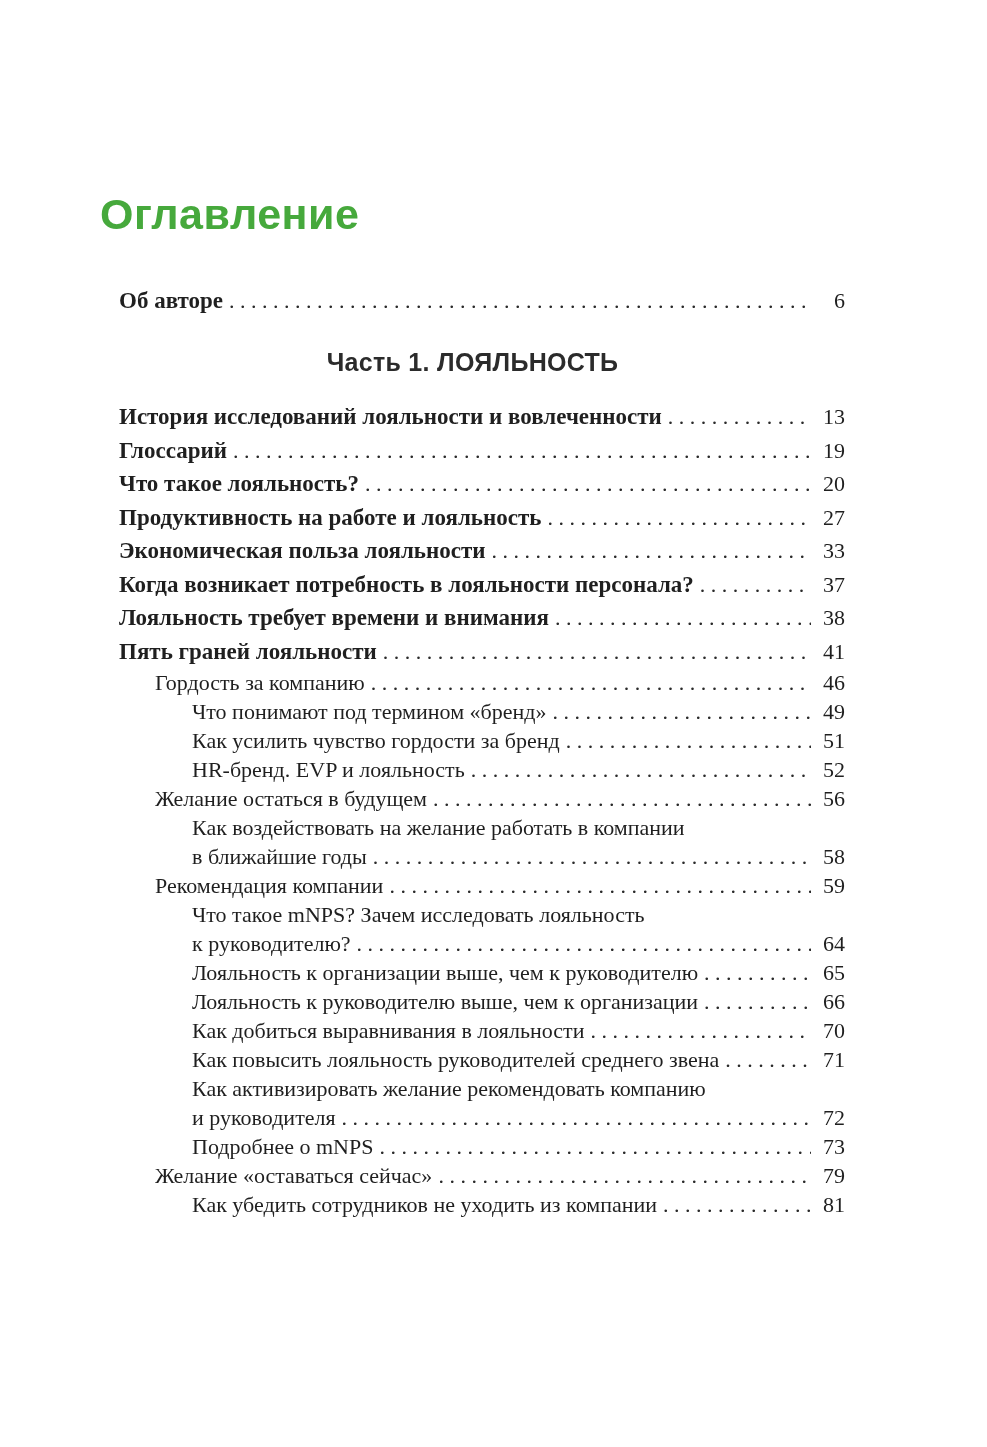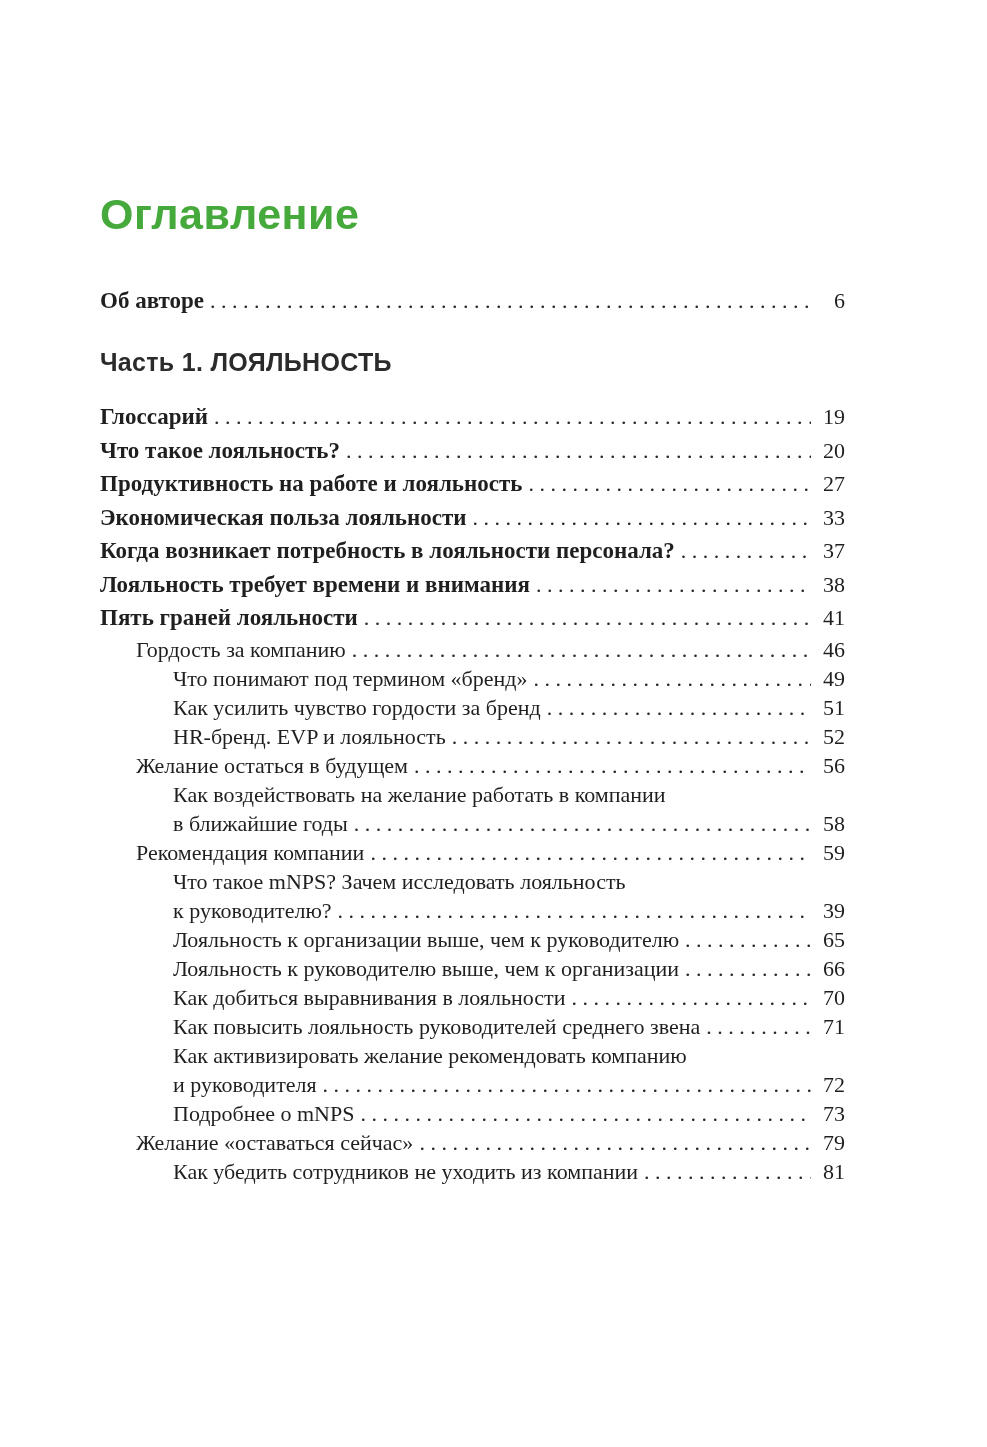--- a/index.html
+++ b/index.html
@@ -23,29 +23,31 @@
     font-family: "Liberation Sans", sans-serif;
     font-weight: 700;
     font-size: 43px;
     line-height: 52px;
     letter-spacing: 0.5px;
     color: #46a93c;
   }
   .toc-row {
     display: flex;
     align-items: center;
+    margin-left: 19px;
   }
   .front-row {
     margin-top: 44px;
     font-weight: 700;
     font-size: 23px;
     line-height: 33px;
   }
   h2.part-heading {
     margin: 30px 0 0 0;
+    text-align: center;
     font-family: "Liberation Sans", sans-serif;
     font-weight: 700;
     font-size: 25px;
     line-height: 30px;
     letter-spacing: 0.3px;
     color: #2b2b2b;
   }
   .toc-list { margin-top: 23px; }
   .lvl1 {
     font-weight: 700;
@@ -96,20 +98,25 @@
     <div class="toc-row front-row">
       <span class="label">Об авторе</span>
       <span class="dots"></span>
       <span class="pagenum">6</span>
     </div>
 
     <h2 class="part-heading">Часть 1. ЛОЯЛЬНОСТЬ</h2>
 
     <div class="toc-list" id="toc-list">
         <div class="toc-row lvl1">
+          <span class="label">История исследований лояльности и вовлеченности</span>
+          <span class="dots"></span>
+          <span class="pagenum">13</span>
+        </div>
+        <div class="toc-row lvl1">
           <span class="label">Глоссарий</span>
           <span class="dots"></span>
           <span class="pagenum">19</span>
         </div>
         <div class="toc-row lvl1">
           <span class="label">Что такое лояльность?</span>
           <span class="dots"></span>
           <span class="pagenum">20</span>
         </div>
         <div class="toc-row lvl1">
@@ -174,21 +181,21 @@
           <span class="label">Рекомендация компании</span>
           <span class="dots"></span>
           <span class="pagenum">59</span>
         </div>
         <div class="toc-row lvl3">
           <span class="label">Что такое mNPS? Зачем исследовать лояльность</span>
         </div>
         <div class="toc-row lvl3">
           <span class="label">к руководителю?</span>
           <span class="dots"></span>
-          <span class="pagenum">39</span>
+          <span class="pagenum">64</span>
         </div>
         <div class="toc-row lvl3">
           <span class="label">Лояльность к организации выше, чем к руководителю</span>
           <span class="dots"></span>
           <span class="pagenum">65</span>
         </div>
         <div class="toc-row lvl3">
           <span class="label">Лояльность к руководителю выше, чем к организации</span>
           <span class="dots"></span>
           <span class="pagenum">66</span>

